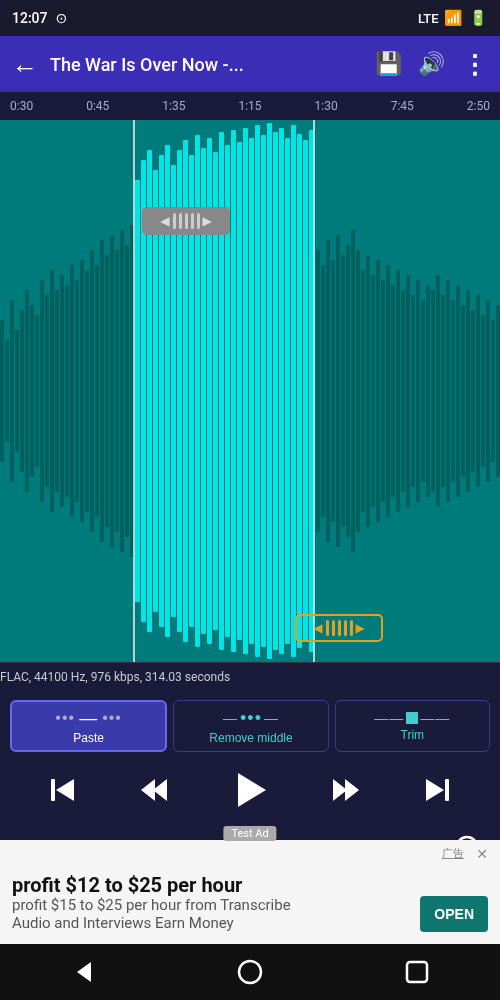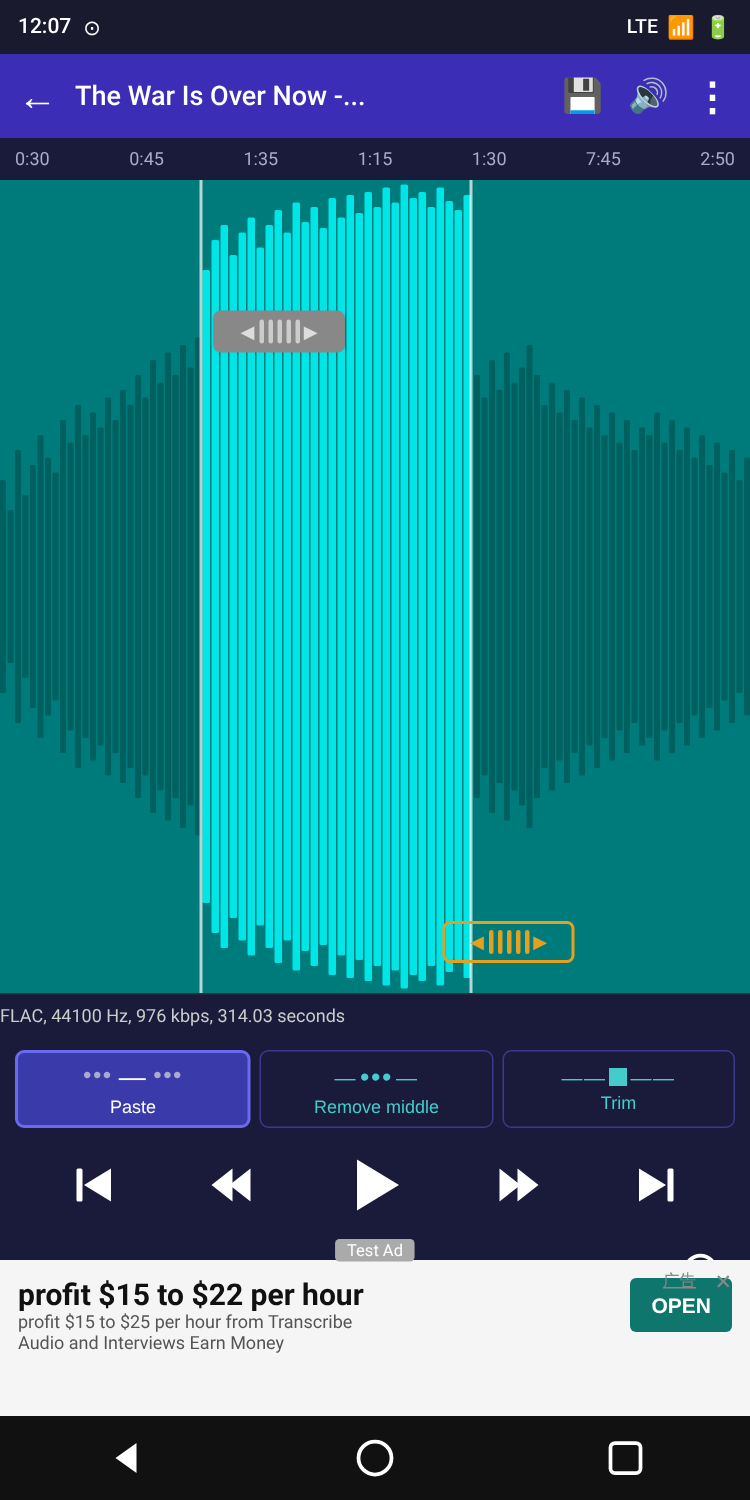--- a/index.html
+++ b/index.html
@@ -308,34 +308,34 @@
 
     
     .ad-banner {
       position: absolute;
       bottom: 56px;
       left: 0;
       right: 0;
       height: 104px;
       background: #f5f5f5;
       display: flex;
-      align-items: flex-start;
+      align-items: flex-end;
       padding: 12px 12px;
       gap: 10px;
       z-index: 20;
     }
     .ad-text-block { flex: 1; }
     .ad-headline {
       font-size: 20px;
       font-weight: bold;
       color: #111;
       line-height: 1.1;
     }
     .ad-sub {
-      font-size: 12px;
+      font-size: 15px;
       color: #555;
     }
     .ad-open-btn {
       background: #0f766e;
       color: #fff;
       border: none;
       border-radius: 4px;
       padding: 10px 14px;
       font-size: 14px;
       font-weight: bold;
@@ -681,21 +681,21 @@
           <line x1="22" y1="22" x2="32" y2="32" stroke="white" stroke-width="2.5"></line>
         </svg>
       </button>
     </div>
   </div>
 </div>
 
 <div class="ad-banner">
   <span class="test-ad-label">Test Ad</span>
   <div class="ad-text-block">
-    <div class="ad-headline">profit $15 to $22 per hour</div>
+    <div class="ad-headline">profit $12 to $25 per hour</div>
     <div class="ad-sub">profit $15 to $25 per hour from Transcribe<br>Audio and Interviews Earn Money</div>
   </div>
   <button class="ad-open-btn">OPEN</button>
   <span class="ad-tag">广告</span>
   <span class="ad-close">✕</span>
 </div>
 
 <div class="nav-bar">
   <button class="nav-btn">
     <svg width="28" height="28" viewBox="0 0 28 28" fill="white">

